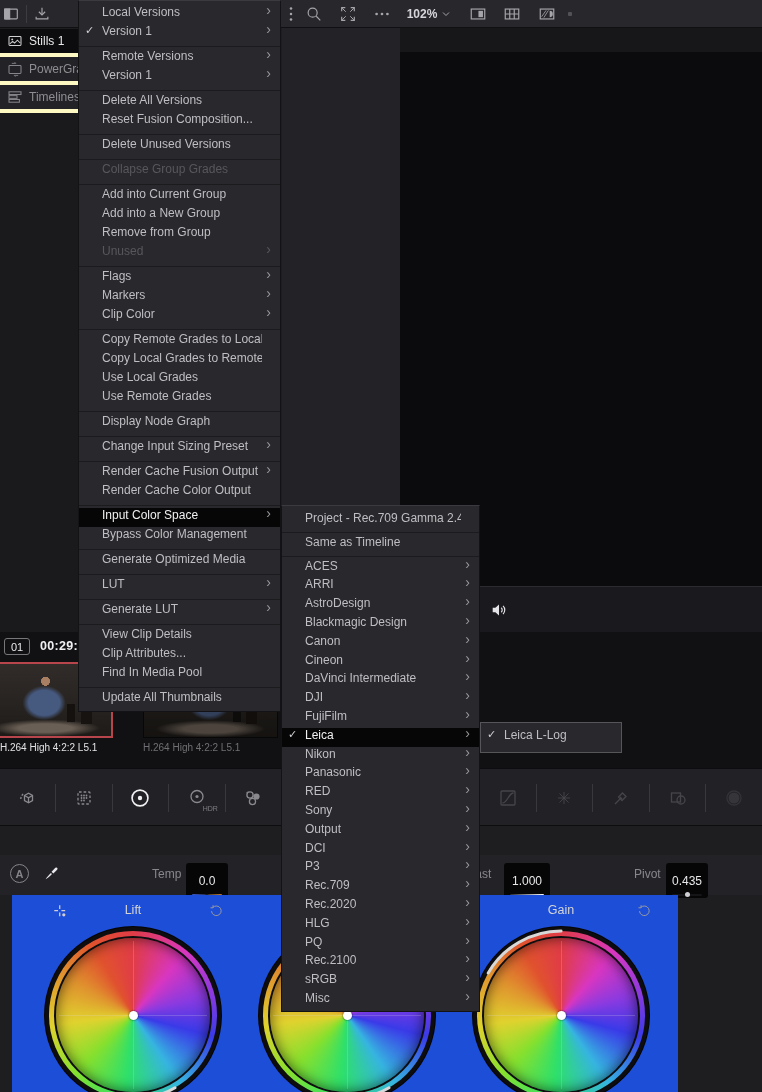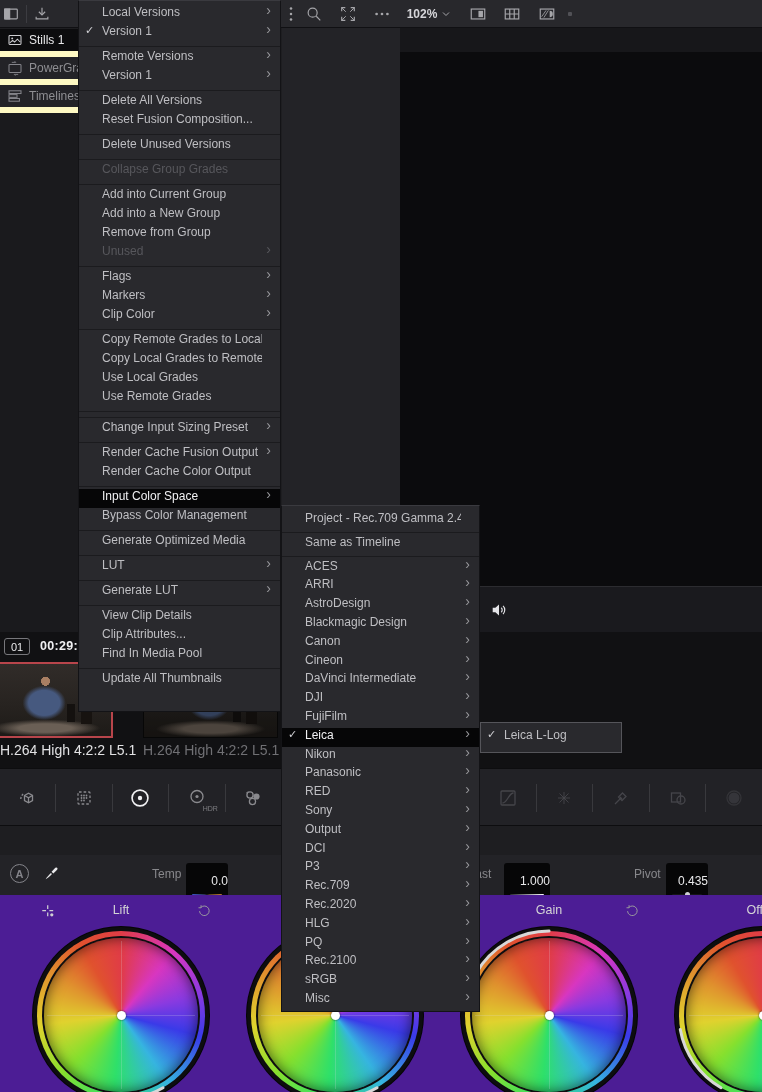--- a/index.html
+++ b/index.html
@@ -13,21 +13,21 @@
   .icon{display:inline-flex;align-items:center;justify-content:center;color:#a6a6aa}
   .icon svg{display:block}
   .tb-abs{position:absolute;top:4px;width:20px;height:20px}
   .zoomctl{position:absolute;top:0;left:398px;width:62px;height:28px;display:flex;align-items:center;justify-content:center;gap:4px;color:#d6d6da;font-size:12px;font-weight:700}
   .tb-dot{position:absolute;top:12px;width:4px;height:4px;background:#515156;border-radius:1px}
 
   
   .sb-top{position:absolute;left:0;top:0;width:78px;height:28px;background:#28282c;border-bottom:1px solid #101013;display:flex;align-items:center}
   .sb-top .icon{width:22px;height:20px}
   .sb-div{width:1px;height:18px;background:#3c3c41;margin:0 4px}
-  .sb-row{position:absolute;left:0;width:78px;height:28px;background:#232327;border-bottom:6px solid #fef9c3;display:flex;align-items:center;padding-left:5px;font-size:12px;color:#8e8e92;white-space:nowrap;overflow:hidden}
+  .sb-row{position:absolute;left:0;width:78px;height:28px;background:#232327;border-bottom:4px solid #fef9c3;display:flex;align-items:center;padding-left:5px;font-size:12px;color:#8e8e92;white-space:nowrap;overflow:hidden}
   .sb-row .icon{width:20px;height:16px;margin-right:4px;flex:none;color:#84848a}
   .sb-row.sel{background:#0c0c0e;color:#e8e8ea}
   .sb-row.sel .icon{color:#cfcfd3}
   .sb-fill{position:absolute;left:0;top:113px;width:78px;height:519px;background:#1a1a1d}
 
   
   .v-strip{position:absolute;left:282px;top:28px;width:118px;height:558px;background:#232327}
   .v-head{position:absolute;left:400px;top:28px;width:362px;height:24px;background:#17171a}
   .v-black{position:absolute;left:400px;top:52px;width:362px;height:534px;background:#0b0b0d}
   .transport{position:absolute;left:282px;top:586px;width:480px;height:46px;background:#1a1a1e;border-top:1px solid #2c2c30}
@@ -40,47 +40,47 @@
   .thumb{position:absolute;top:30px;width:135px;height:76px;border:1px solid #0a0a0a;
     background:
       linear-gradient(#14110f,#14110f) 71% 74%/8px 18px no-repeat,
       linear-gradient(#171310,#171310) 84% 76%/11px 20px no-repeat,
       radial-gradient(circle 7px at 50% 24%, #a97f63 62%, rgba(0,0,0,0) 66%),
       radial-gradient(ellipse 30px 24px at 49% 54%, #46597f 52%, rgba(70,89,127,0) 72%),
       radial-gradient(ellipse 70px 11px at 50% 89%, #6a5f55 38%, rgba(0,0,0,0) 78%),
       linear-gradient(180deg,#312c29 0%,#272320 58%,#1d1a17 100%)}
   .thumb.sel{border:2px solid #b8454b}
   .thumb.dim{filter:brightness(.72)}
-  .thumb-label{position:absolute;top:110px;font-size:14px;color:#707074;white-space:nowrap}
+  .thumb-label{position:absolute;top:110px;font-size:10px;color:#707074;white-space:nowrap}
   .thumb-label.sel{color:#e2e2e4}
 
   
   .nodebar{position:absolute;left:0;top:768px;width:762px;height:58px;background:#222226;border-top:1px solid #0d0d0f;border-bottom:1px solid #0d0d0f}
   .nb-group{position:absolute;top:0;height:58px;display:flex;align-items:center;justify-content:space-evenly}
   .nb-slot{position:relative;width:34px;height:34px;display:flex;align-items:center;justify-content:center;color:#8a8a8e}
   .nb-slot.active{color:#f2f2f4}
   .nb-group.dim .nb-slot{color:#45454a}
   .nb-sub{position:absolute;right:-4px;bottom:3px;font-size:7px;color:#7e7e82;letter-spacing:0}
   .nb-div{width:1px;height:28px;background:#39393d}
 
   
   .p-head{position:absolute;left:0;top:826px;width:762px;height:29px;background:#1f1f23;border-bottom:1px solid #101013;display:flex;align-items:center;padding-left:8px;color:#e2e2e4;font-size:13px;font-weight:700}
   .adjust{position:absolute;left:0;top:855px;width:762px;height:40px;background:#232327}
   .auto-a{position:absolute;left:10px;top:9px;width:19px;height:19px;border:1.4px solid #84848a;border-radius:50%;color:#84848a;font-size:11px;font-weight:700;display:flex;align-items:center;justify-content:center}
   .adjust .dropper{position:absolute;left:42px;top:8px;width:20px;height:20px;color:#e8e8ea}
   .adj-label{position:absolute;top:12px;font-size:12px;color:#88888c}
-  .valbox{position:absolute;top:8px;height:35px;background:#060607;border-radius:3px;color:#e8e8ea;font-size:12px;display:flex;align-items:center;justify-content:flex-end}
+  .valbox{position:absolute;top:8px;height:35px;background:#060607;border-radius:3px;color:#e8e8ea;font-size:12px;display:flex;align-items:center;justify-content:center}
   .underbar{position:absolute;left:6px;right:6px;bottom:2px;height:2.5px;border-radius:1px}
   .ub-temp{background:linear-gradient(90deg,#3a57c8 0%,#2a3050 42%,#151518 50%,#503c20 58%,#c07a30 100%)}
   .ub-contrast{background:linear-gradient(90deg,#2a2a2e 0%,#9a9a9e 55%,#fdfdfd 100%)}
   .ub-pivot{background:#151518}
   .ub-pivot::after{content:"";position:absolute;left:43.5%;top:-1.2px;width:5px;height:5px;border-radius:50%;background:#cfcfd3}
 
   
-  .stage{position:absolute;left:0;top:895px;width:762px;height:197px;background:#4c1d95;overflow:hidden}
+  .stage{position:absolute;left:12px;top:895px;width:666px;height:197px;background:#1d4ed8;overflow:hidden}
   .wheel-col{position:absolute;top:0;width:214px;height:197px}
   .w-head{position:absolute;left:0;top:8px;width:100%;height:18px}
   .w-label{position:absolute;left:0;right:0;text-align:center;color:#d4d4d6;font-size:12.5px}
   .w-pick{position:absolute;left:26px;top:0;width:17px;height:17px;color:#cfcfd3}
   .w-reset{position:absolute;right:16px;top:0;width:16px;height:16px;color:#9a9a9e}
   .wheel{position:absolute;left:19px;top:32px;width:176px;height:176px}
   .w-bezel{position:absolute;inset:0;border-radius:50%;background:#0d0d0f;box-shadow:0 0 0 1px #050506}
   .w-ring{position:absolute;inset:4px;border-radius:50%;
     background:conic-gradient(from 0deg,#e03c46 0deg,#d836c0 40deg,#8a3ae0 75deg,#3a3ae8 105deg,#36b4e0 145deg,#2ee06a 185deg,#86e02e 225deg,#e0d22e 263deg,#e0922e 300deg,#e0522e 330deg,#e03c46 360deg)}
   .w-face{position:absolute;inset:11px;border-radius:50%;box-shadow:0 0 0 2px #0e0e10, inset 0 0 14px rgba(0,0,0,.6);
@@ -544,20 +544,25 @@
         <span class="m-check"></span>
         <span class="m-label">Use Local Grades</span>
         <span class="m-arrow"></span>
       </div>
       <div class="m-item">
         <span class="m-check"></span>
         <span class="m-label">Use Remote Grades</span>
         <span class="m-arrow"></span>
       </div>
       <div class="m-sep"></div>
+      <div class="m-item">
+        <span class="m-check"></span>
+        <span class="m-label">Display Node Graph</span>
+        <span class="m-arrow"></span>
+      </div>
       <div class="m-sep"></div>
       <div class="m-item">
         <span class="m-check"></span>
         <span class="m-label">Change Input Sizing Preset</span>
         <span class="m-arrow">›</span>
       </div>
       <div class="m-sep"></div>
       <div class="m-item">
         <span class="m-check"></span>
         <span class="m-label">Render Cache Fusion Output</span>

